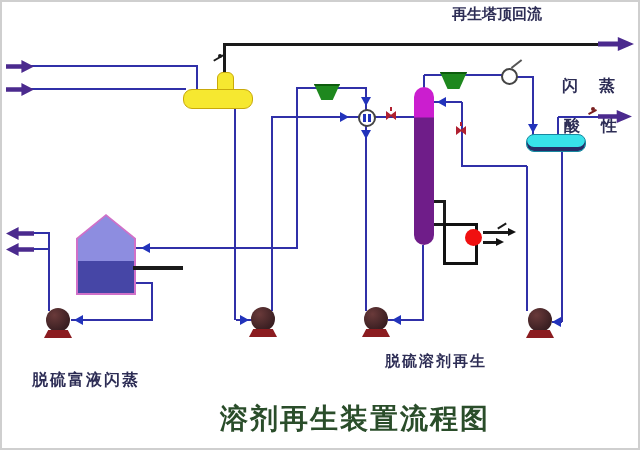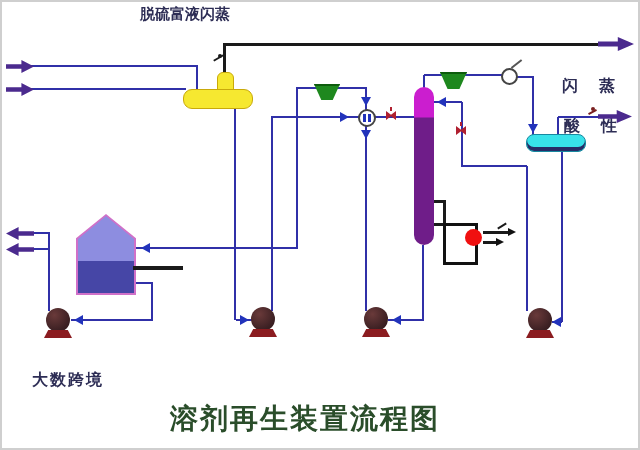--- a/index.html
+++ b/index.html
@@ -20,34 +20,35 @@
   .parrow.pr{clip-path:polygon(0 32%,55% 32%,55% 0,100% 50%,55% 100%,55% 68%,0 68%);}
   .parrow.pl{clip-path:polygon(100% 32%,45% 32%,45% 0,0 50%,45% 100%,45% 68%,100% 68%);}
   .valve{position:absolute;background:#b02030;clip-path:polygon(0 0,50% 42%,100% 0,100% 100%,50% 58%,0 100%);}
   .funnel{position:absolute;background:#1e881e;clip-path:polygon(0 0,100% 0,72% 100%,28% 100%);box-shadow:inset 0 2px 0 #0d5c0d;}
   .pumpbody{position:absolute;width:24px;height:24px;border-radius:50%;
     background:radial-gradient(circle at 35% 30%,#6a3a3a,#3a1f22 70%);}
   .pumpbase{position:absolute;width:28px;height:8px;background:#8b1c20;
     clip-path:polygon(15% 0,85% 0,100% 100%,0 100%);}
   .circ{position:absolute;background:#ffffff;border:2px solid #444;border-radius:50%;box-sizing:border-box;}
   .tick{position:absolute;background:#1a1a1a;}
-  #title{position:absolute;left:170px;top:400px;width:320px;text-align:left;
+  #title{position:absolute;left:170px;top:400px;width:320px;text-align:right;
     font-family:"Liberation Serif","DejaVu Serif",serif;font-weight:bold;
     font-size:28px;color:#2a4d2a;letter-spacing:2px;}
   #watermark{position:absolute;left:5px;top:420px;color:#e2e2e6;font-size:15px;font-weight:bold;letter-spacing:1px;}
 </style>
 </head>
 <body>
 
 <div id="canvas">
 
-  <div class="lbl" style="left:140px;top:5px;font-size:15px;">脱硫富液闪蒸</div>
+  <div class="lbl" style="left:452px;top:5px;font-size:15px;">再生塔顶回流</div>
   <div class="lbl" style="left:564px;top:116px;font-size:16px;letter-spacing:4px;">酸  性</div>
   <div class="lbl" style="left:562px;top:76px;font-size:16px;letter-spacing:4px;">闪  蒸</div>
-  <div class="lbl" style="left:32px;top:370px;font-size:16px;letter-spacing:2px;">大数跨境</div>
+  <div class="lbl" style="left:32px;top:370px;font-size:16px;letter-spacing:2px;">脱硫富液闪蒸</div>
+  <div class="lbl" style="left:385px;top:352px;font-size:15px;letter-spacing:2px;">脱硫溶剂再生</div>
   <div id="title">溶剂再生装置流程图</div>
 
   <div class="pipe" style="left:30px;top:65px;width:168px;height:2px;"></div>
   <div class="pipe" style="left:196px;top:65px;width:2px;height:26px;"></div>
   <div class="pipe" style="left:30px;top:88px;width:156px;height:2px;"></div>
   <div class="pipe" style="left:234px;top:107px;width:2px;height:213px;"></div>
   <div class="pipe" style="left:236px;top:319px;width:16px;height:2px;"></div>
   <div class="pipe" style="left:271px;top:117px;width:2px;height:194px;"></div>
   <div class="pipe" style="left:271px;top:116px;width:146px;height:2px;"></div>
   <div class="pipe" style="left:365px;top:87px;width:2px;height:24px;"></div>

